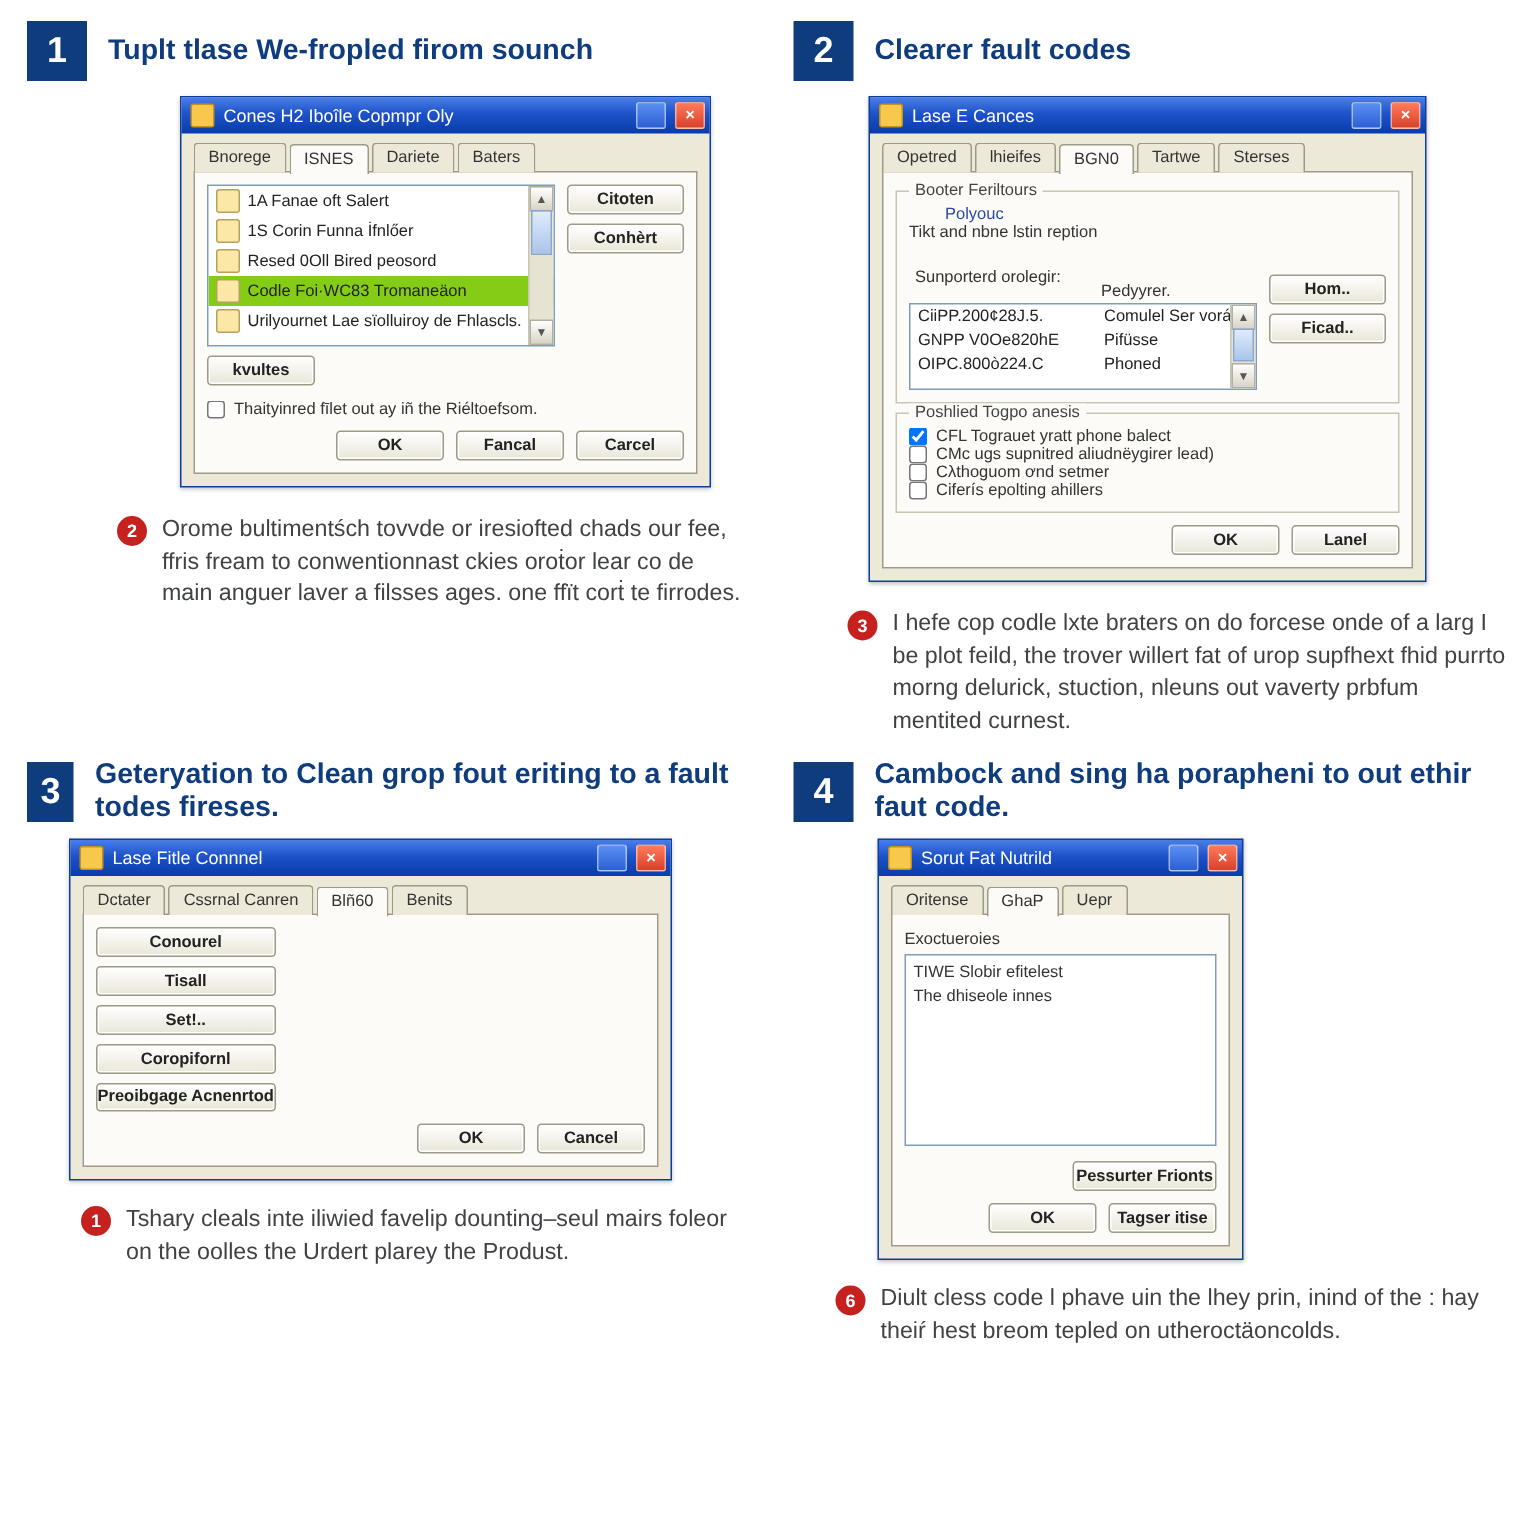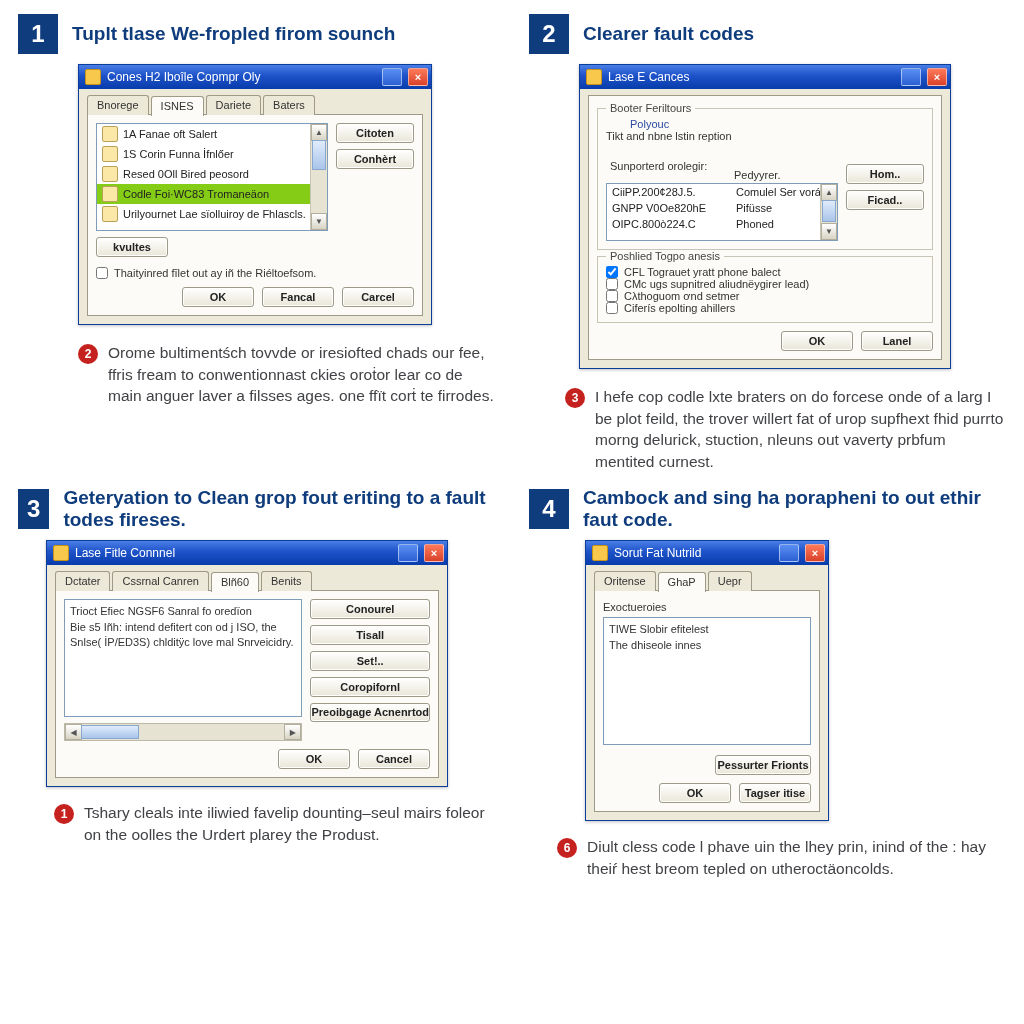--- a/index.html
+++ b/index.html
@@ -73,21 +73,21 @@
   .flex1{flex:1;}
   .textarea{background:#fff;border:1px solid #7f9db9;font-size:11px;color:#333;
     padding:4px 5px;line-height:1.4;}
   .hScroll{border:1px solid #bdb9a8;background:#e7e3d3;height:16px;
     position:relative;margin-top:6px;}
   .hScroll .sb-btn{width:15px;height:14px;position:absolute;top:0;}
   .hScroll .l{left:0;} .hScroll .r{right:0;}
   .hScroll .th{position:absolute;left:16px;top:1px;bottom:1px;width:56px;
     background:linear-gradient(#e0ecfb,#a9c4ea);border:1px solid #8aa7cf;}
   .inset{margin-left:76px;} 
-  .q1 .inset{margin-left:36px;padding-left:24px;}
+  .q1 .inset{margin-left:78px;padding-left:24px;}
   .q4 .step-title{max-width:400px;}
 </style>
 </head>
 <body>
 
 <div class="page">
 
   <div class="quad q1">
     <div class="step-head">
       <div class="step-num">1</div>
@@ -170,20 +170,27 @@
       <div class="step-title">Clearer fault codes</div>
     </div>
     <div class="win" style="width:370px;margin-left:50px;">
       <div class="titlebar">
         <div class="ti"></div>
         <div class="ttl">Lase E Cances</div>
         <div class="winbtn min"></div>
         <div class="winbtn close">×</div>
       </div>
       <div class="client">
+        <div class="tabs">
+          <div class="tab">Opetred</div>
+          <div class="tab">lhieifes</div>
+          <div class="tab active">BGN0</div>
+          <div class="tab">Tartwe</div>
+          <div class="tab">Sterses</div>
+        </div>
         <div class="panel">
           <div class="group">
             <span class="legend">Booter Feriltours</span>
             <div class="small" style="color:#2a4aa0;padding-left:24px;">Polyouc</div>
             <div class="small">Tikt and nbne lstin reption</div>
             <div class="twoCol" style="margin-top:6px;">
               <div class="flex1">
                 <div style="display:flex;align-items:center;">
                   <div class="hdrcell flex1">Sunporterd orolegir:</div>
                   <div class="hdrcell" style="width:100px;margin-top:19px;">Pedyyrer.</div>
@@ -260,32 +267,20 @@
       </div>
       <div class="client">
         <div class="tabs">
           <div class="tab">Dctater</div>
           <div class="tab">Cssrnal Canren</div>
           <div class="tab active">Blñ60</div>
           <div class="tab">Benits</div>
         </div>
         <div class="panel">
           <div class="twoCol">
-            <div class="flex1">
-              <div class="textarea" style="height:108px;">
-                <div>Trioct Efiec NGSF6 Sanral fo oredïon</div>
-                <div>Bie s5 Iñh: intend defitert con od j ISO, the</div>
-                <div>Snlse( İP/ED3S) chlditÿc love mal Snrveicidry.</div>
-              </div>
-              <div class="hScroll">
-                <div class="sb-btn l">◀</div>
-                <div class="th"></div>
-                <div class="sb-btn r">▶</div>
-              </div>
-            </div>
             <div class="sidecol">
               <button class="btn">Conourel</button>
               <button class="btn">Tisall</button>
               <button class="btn">Set!..</button>
               <button class="btn">Coropifornl</button>
               <button class="btn" style="padding:2px 0; line-height:1.15;">Preoibgage Acnenrtod</button>
             </div>
           </div>
           <div class="btnrow">
             <button class="btn">OK</button>

